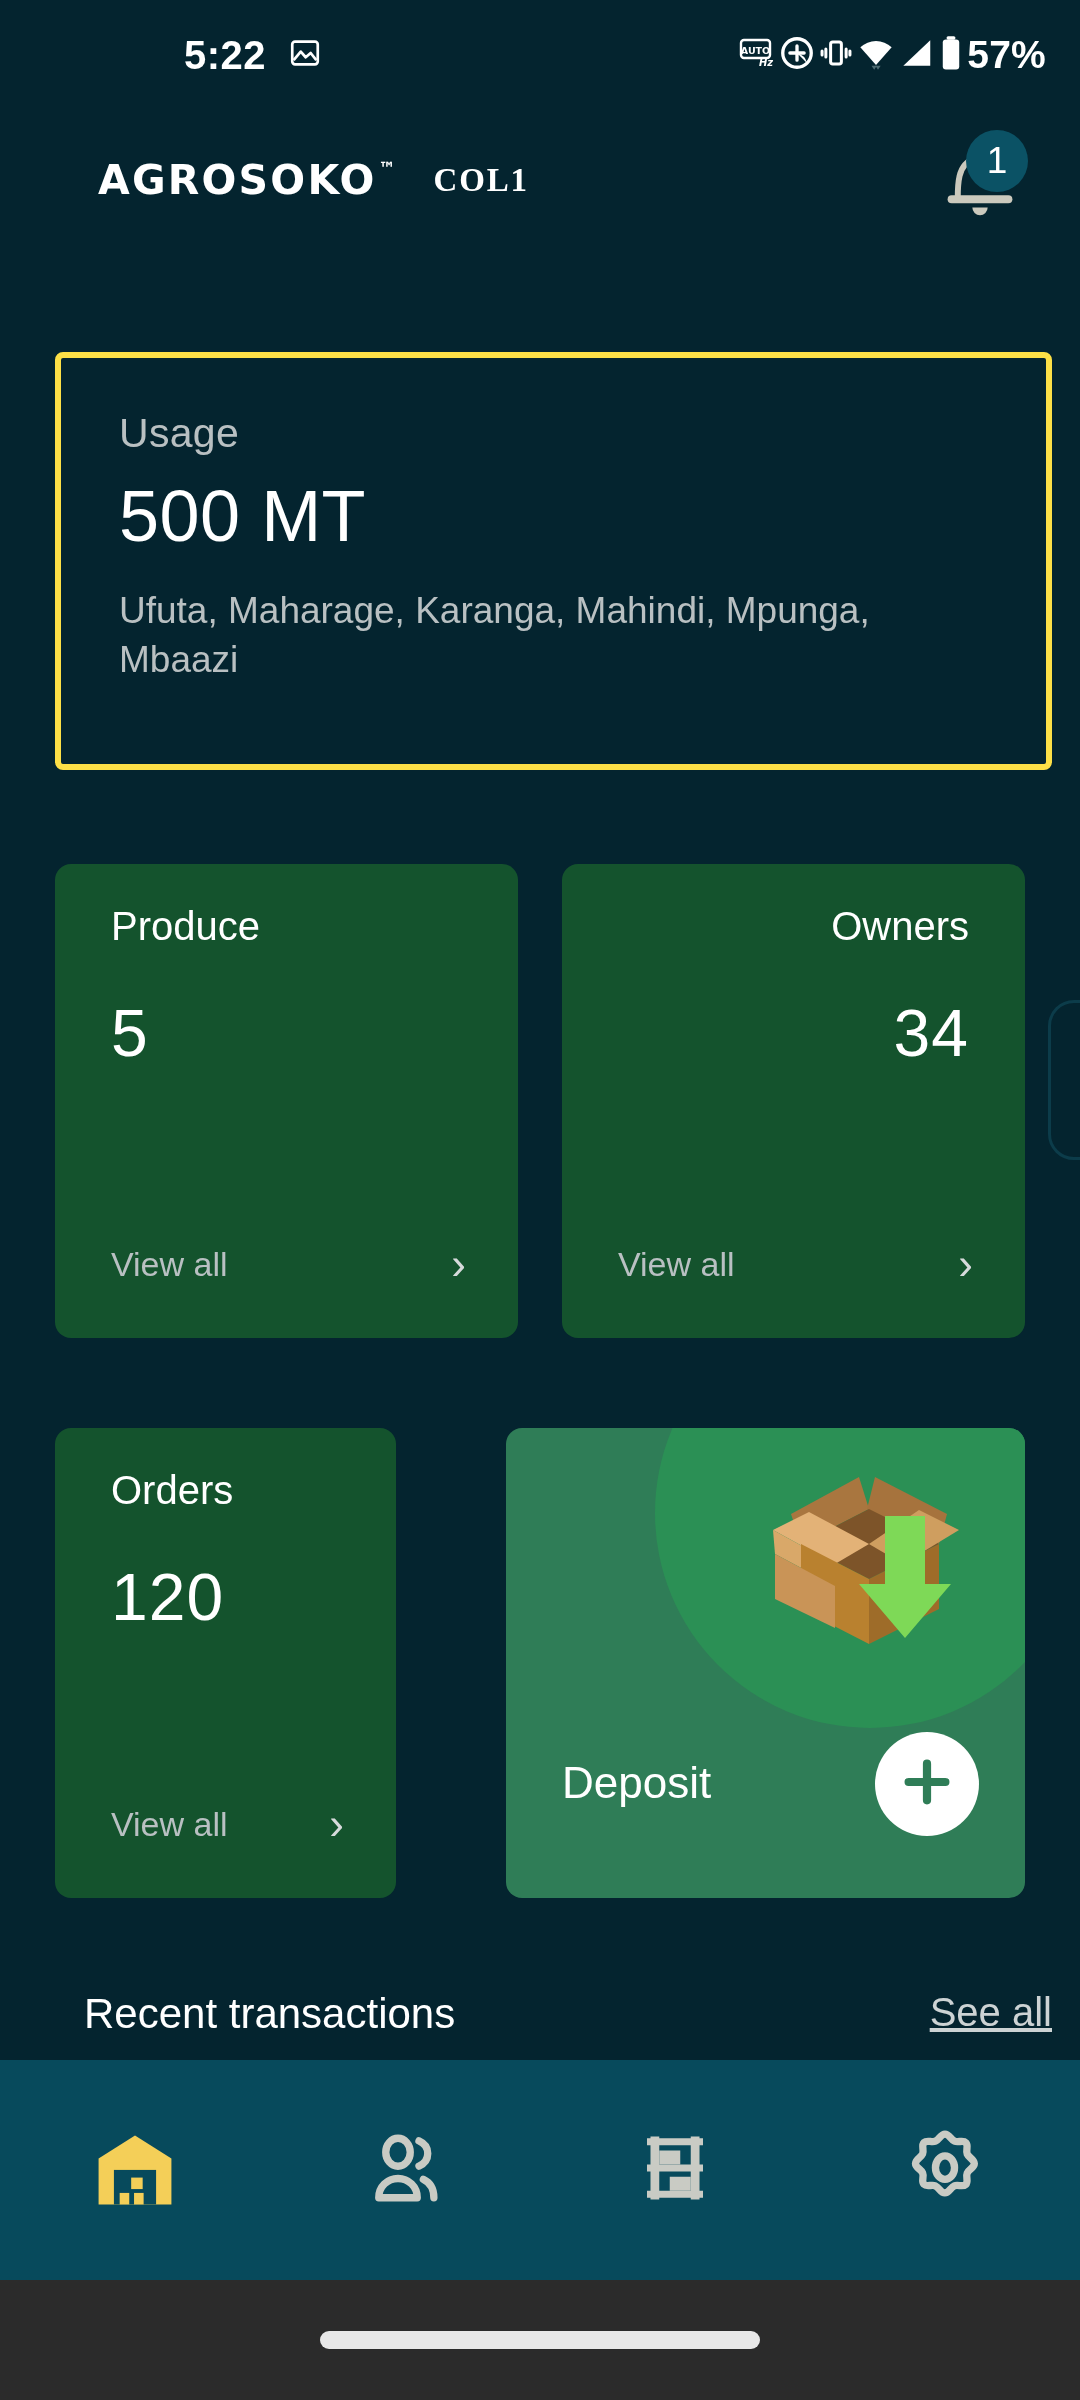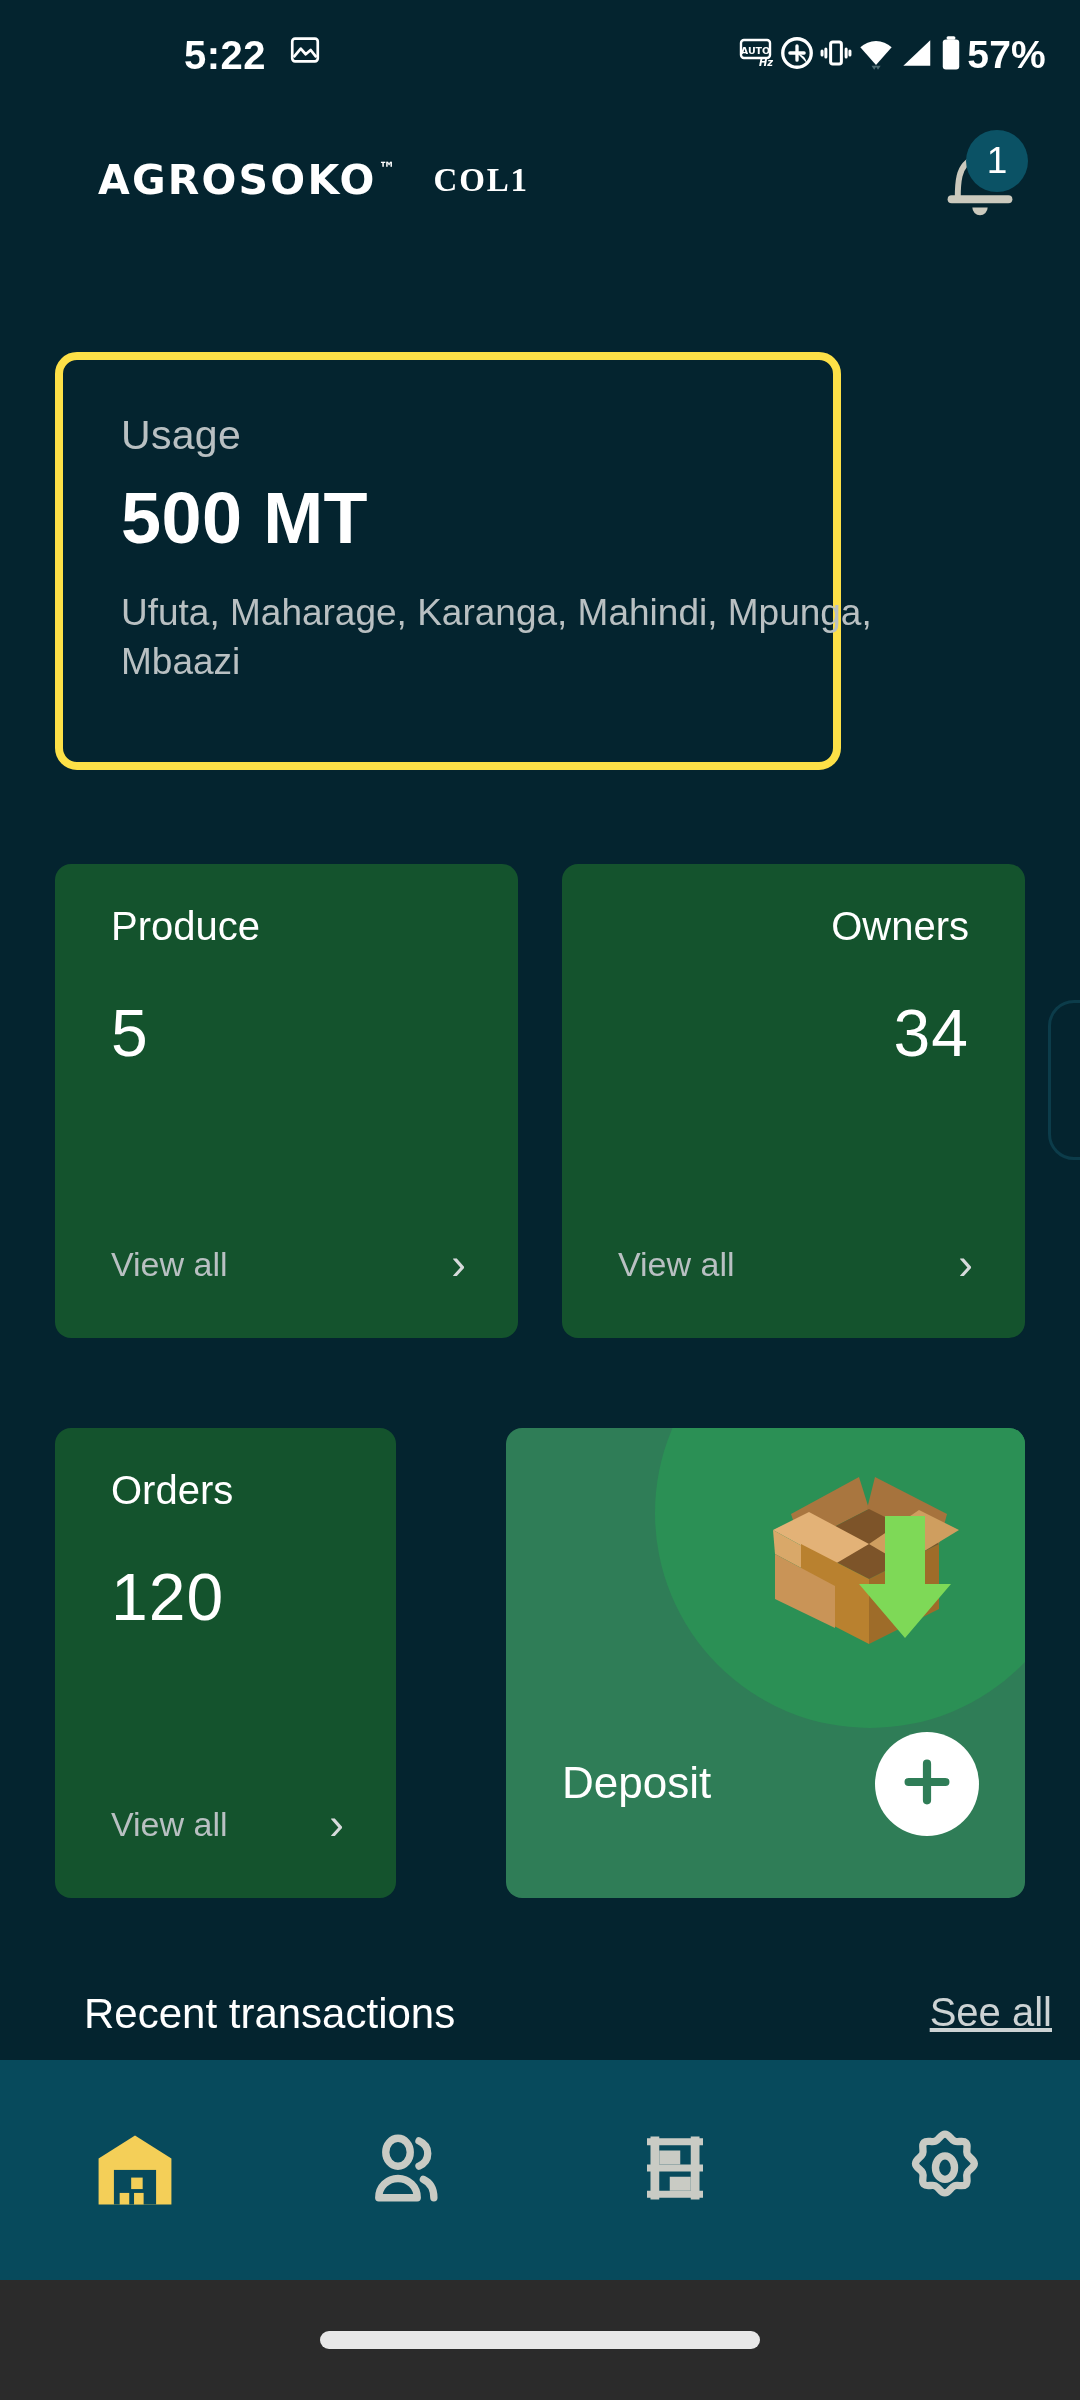--- a/index.html
+++ b/index.html
@@ -11,21 +11,21 @@
     position:relative;
   }
 
   
   .statusbar{
     position:absolute; top:0; left:0; width:1080px; height:110px;
     background:#04242f;
     display:flex; align-items:center;
     padding:0 34px;
   }
-  .sb-left{ display:flex; gap:22px; margin-left:150px; }
+  .sb-left{ display:flex; align-items:center; gap:22px; margin-left:150px; }
   .sb-time{ color:#ffffff; font-size:40px; font-weight:700; letter-spacing:.5px; }
   .sb-right{ margin-left:auto; display:flex; align-items:center; gap:1px; }
   .sb-pct{ color:#ffffff; font-size:39px; font-weight:700; letter-spacing:.2px; }
   .sb-icon{ display:block; }
 
   
   .appbar{
     position:absolute; top:110px; left:0; width:1080px; height:140px;
     display:flex; align-items:center; padding:0 54px 0 98px;
   }
@@ -45,26 +45,26 @@
     position:absolute; right:-2px; top:-4px;
     width:62px; height:62px; border-radius:50%;
     background:#0b5265;
     display:flex; align-items:center; justify-content:center;
     color:#ffffff; font-size:37px; font-weight:400;
   }
 
   
   .usage-card{
     position:absolute; top:352px; left:55px;
-    width:786px; height:418px;
-    border:8px solid #fde047; border-radius:22px;
+    width:997px; height:418px;
+    border:6px solid #fde047; border-radius:8px;
     padding:52px 58px 0 58px;
   }
   .usage-label{ color:#b9c0c2; font-size:41px; font-weight:400; letter-spacing:.3px; }
-  .usage-value{ color:#ffffff; font-size:72px; font-weight:700; margin-top:18px; letter-spacing:.5px; }
+  .usage-value{ color:#ffffff; font-size:72px; font-weight:400; margin-top:18px; letter-spacing:.5px; }
   .usage-list{ color:#b9c0c2; font-size:37px; line-height:1.32; margin-top:30px; width:850px; }
 
   
   .stat-card{
     position:absolute; background:#14532d; border-radius:16px;
     padding:40px 56px 0 56px;
   }
   .stat-title{ color:#ffffff; font-size:40px; font-weight:400; }
   .stat-number{ color:#ffffff; font-size:66px; font-weight:300; margin-top:46px; letter-spacing:1px; }
   .stat-footer{

